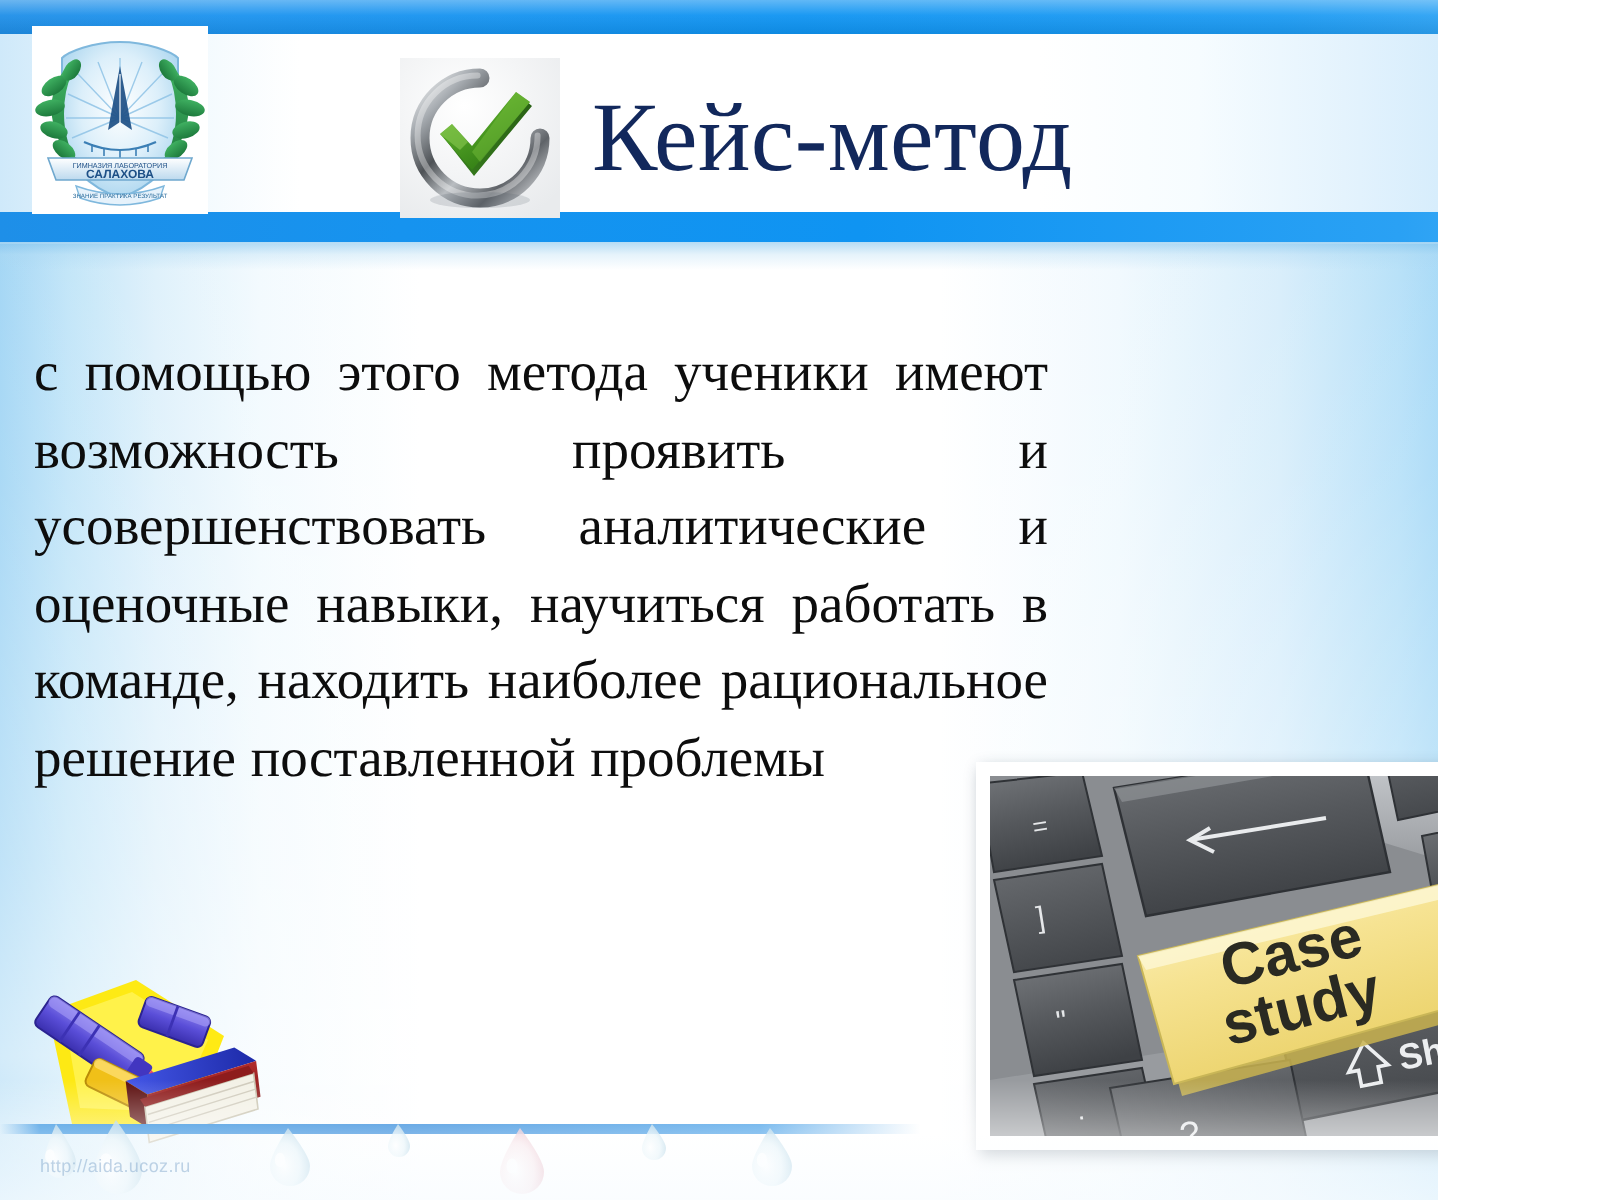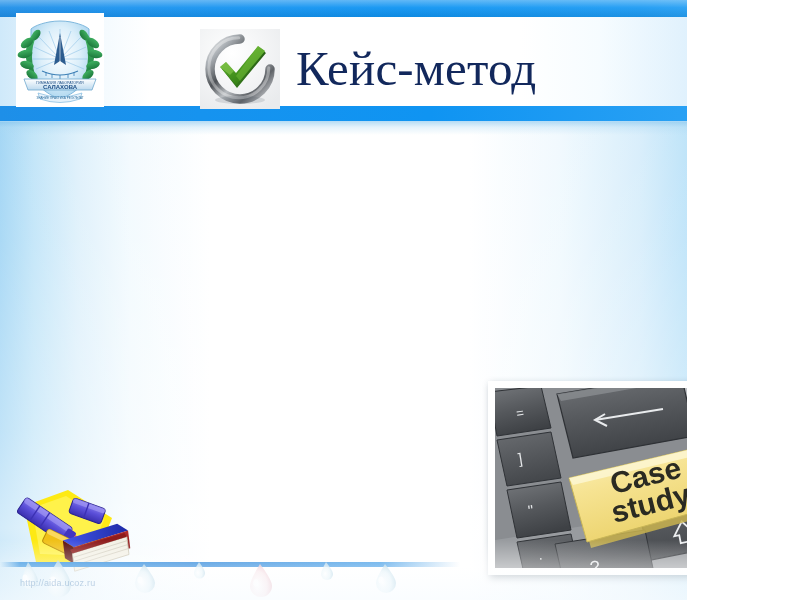--- a/index.html
+++ b/index.html
@@ -14,20 +14,21 @@
     font-family: "Liberation Serif", "DejaVu Serif", serif;
     background: #ffffff;
   }
 
   #slide {
     position: relative;
     width: 687px;
     height: 600px;
     overflow: hidden;
     background: #ffffff;
+    padding-left: 32px;
   }
 
   
   .bg-base {
     position: absolute;
     inset: 0;
     background:
       linear-gradient(to right,
         #9fd4f4 0px,
         #bfe4f8 34px,
@@ -388,20 +389,21 @@
         <path d="M20 38 L26 33 L34 42 L30 46 Z" fill="#8fcd55" opacity="0.55"></path>
         <path d="M58 17 L65 22 L40 52 L36 47 Z" fill="#73bb3a" opacity="0.5"></path>
 
         <ellipse cx="40" cy="71" rx="25" ry="4" fill="rgba(80,90,100,0.17)"></ellipse>
       </svg>
     </div>
 
     <div class="title">Кейс-метод</div>
   </div>
 
+  <div class="body-text">с помощью этого метода ученики имеют возможность проявить и усовершенствовать аналитические и оценочные навыки, научиться работать в команде, находить наиболее рациональное решение поставленной проблемы</div>
 
   <div class="kb-photo">
     <div class="kb-inner">
       <svg width="278" height="180" viewBox="0 0 278 180" preserveAspectRatio="none">
         <defs>
           <linearGradient id="keyDark" x1="0" y1="0" x2="0.3" y2="1">
             <stop offset="0%" stop-color="#75787c"></stop>
             <stop offset="55%" stop-color="#55585c"></stop>
             <stop offset="100%" stop-color="#3e4145"></stop>
           </linearGradient>

